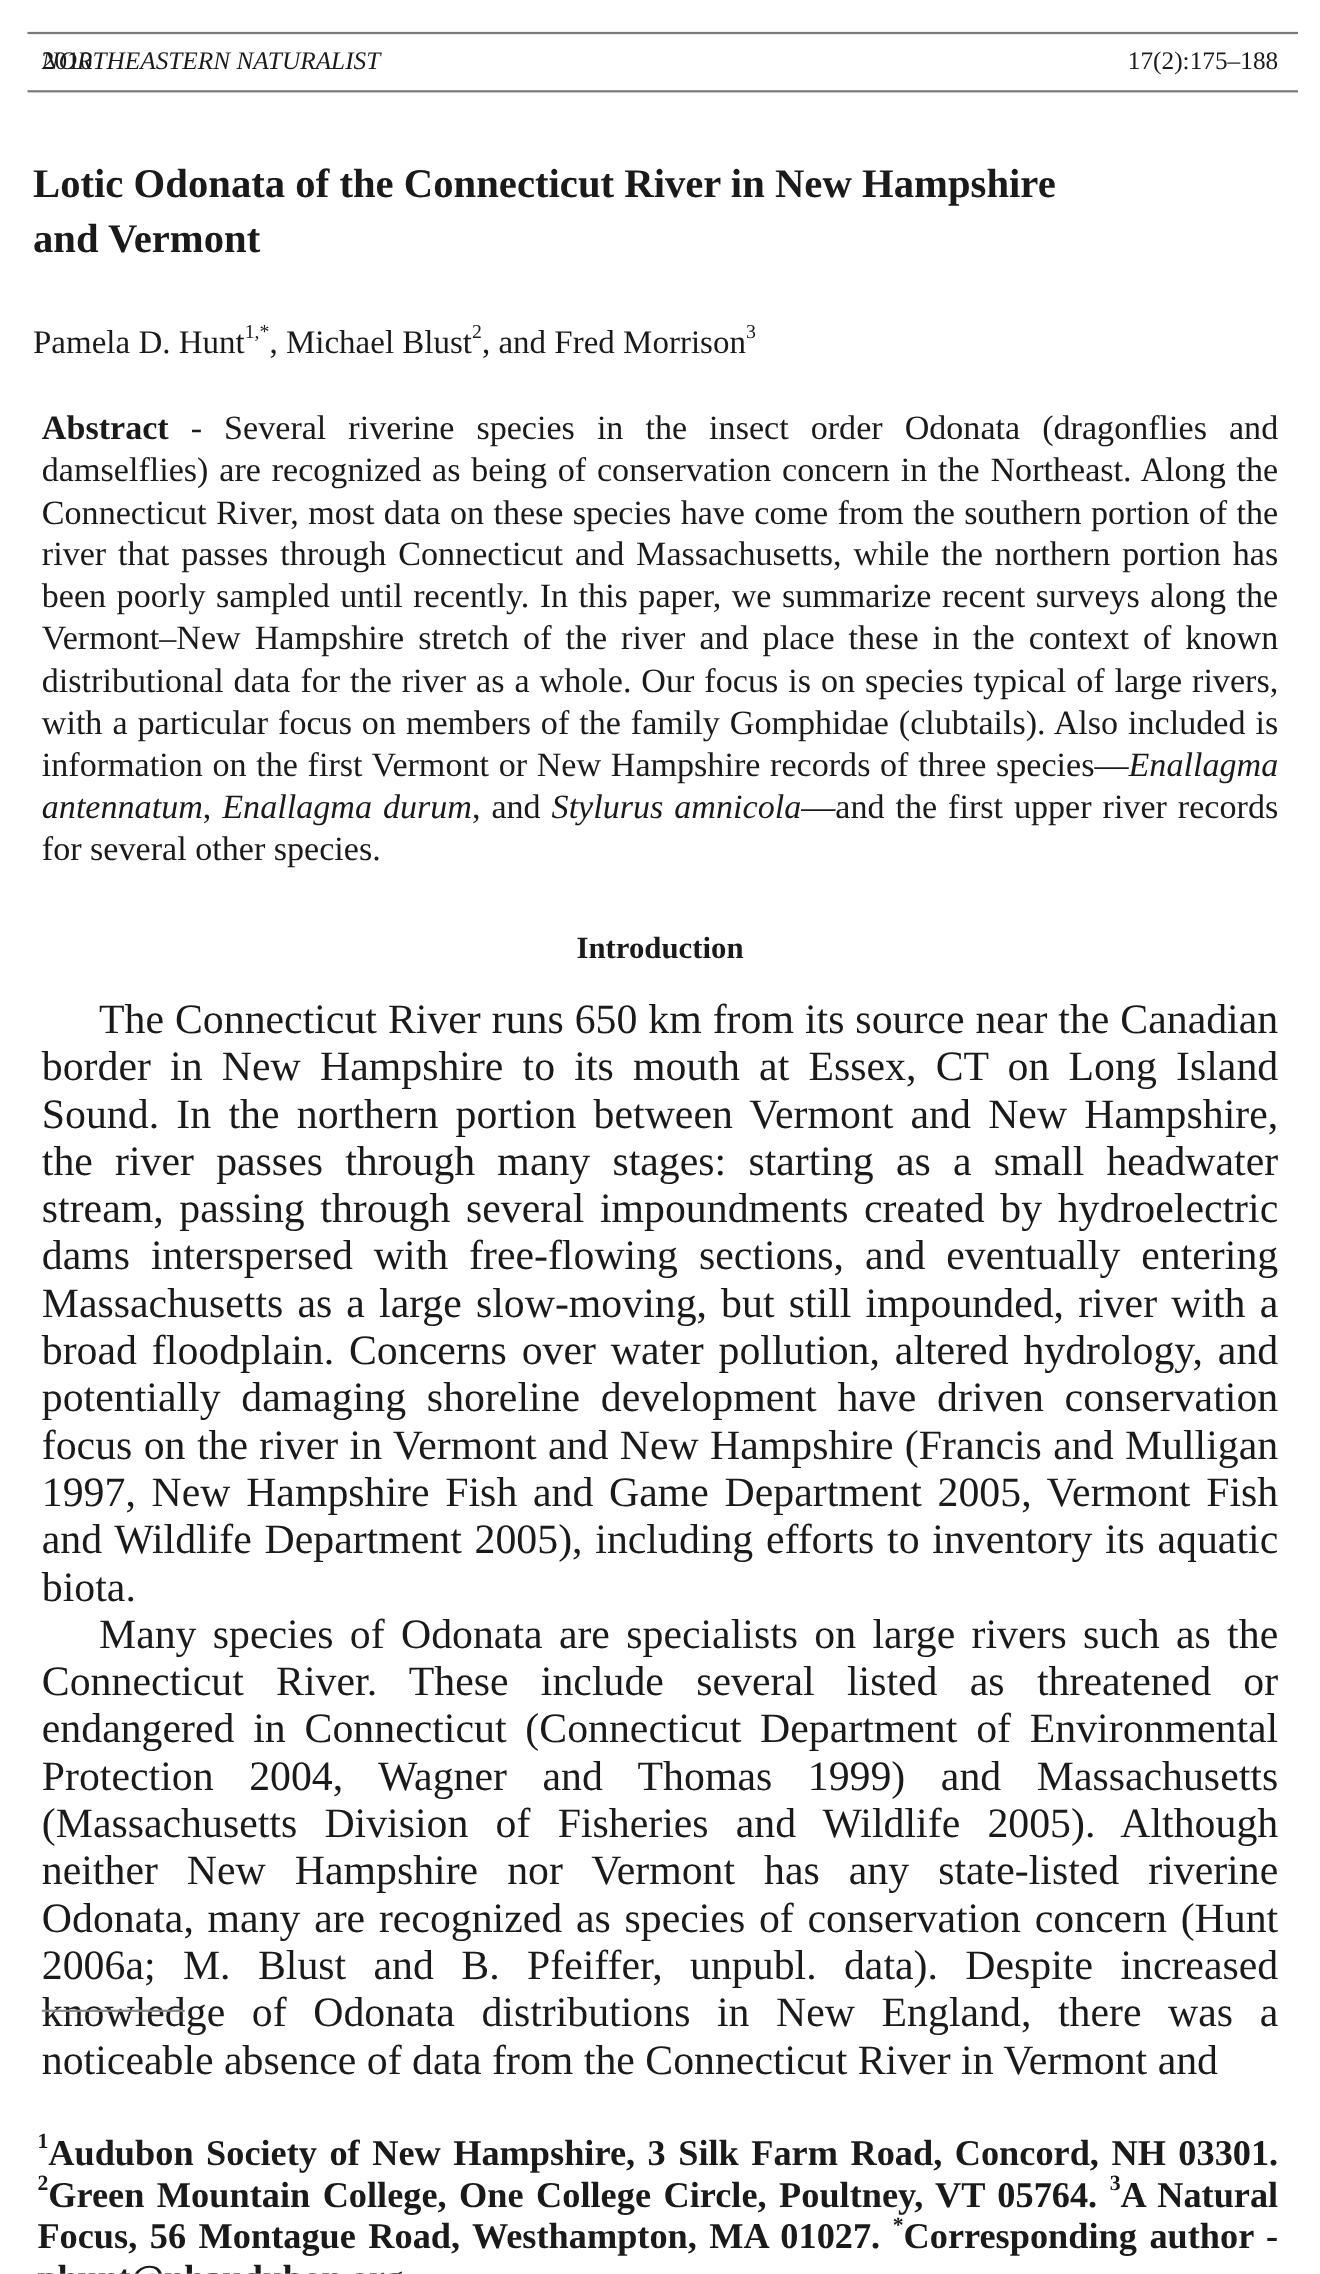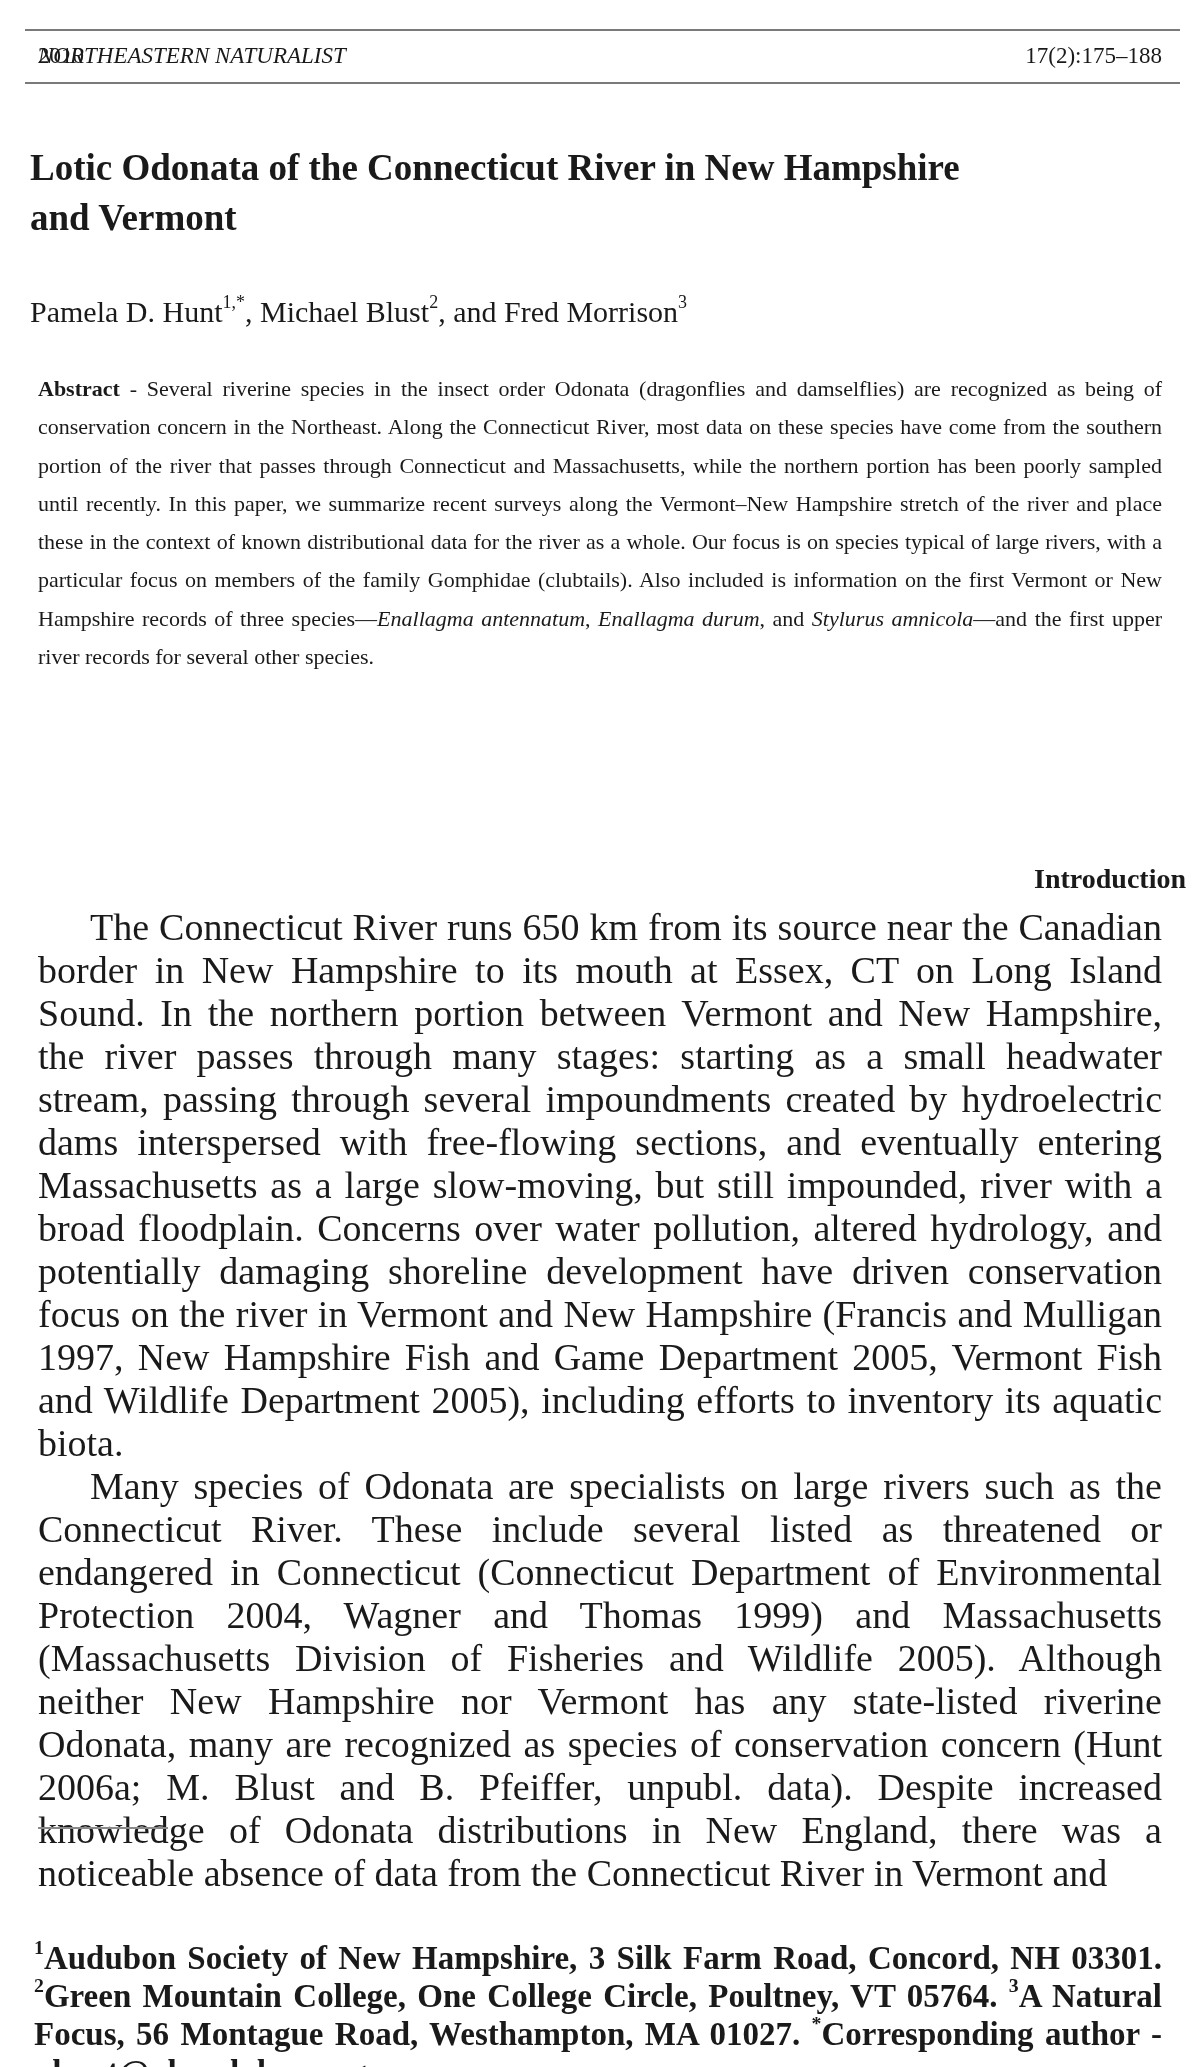--- a/index.html
+++ b/index.html
@@ -23,21 +23,21 @@
     font-weight: bold; font-size: 37px; line-height: 50px;
   }
   .authors {
     position: absolute; top: 292px; left: 30px; width: 1140px; 
     font-size: 30px; line-height: 40px;
   }
   sup { font-size: 60%; line-height: 0; position: relative; top: -0.15em; vertical-align: super; }
 
   .abstract {
     position: absolute; top: 370px; left: 38px; width: 1124px;
-    font-size: 22px; line-height: 38.3px; text-align: justify;
+    font-size: 31px; line-height: 38.3px; text-align: justify;
     hyphens: manual;
   }
   .abstract .label { font-weight: bold; }
 
   .section-heading {
     position: absolute; top: 843px; left: 30px; width: 1140px; text-align: center;
     font-weight: bold; font-size: 28px; line-height: 40px;
   }
 
   .body {
@@ -71,21 +71,21 @@
 </h1>
 
 <div class="authors">
   <span>Pamela D. Hunt</span><sup>1,*</sup><span>, </span><span>Michael Blust</span><sup>2</sup><span>, and </span><span>Fred Morrison</span><sup>3</sup>
 </div>
 
 <div class="abstract">
   <span class="label">Abstract</span><span> - </span><span>Several riverine species in the insect order Odonata (dragonflies and damselflies) are recognized as being of conservation concern in the Northeast. Along the Connecticut River, most data on these species have come from the southern portion of the river that passes through Connecticut and Massachusetts, while the northern portion has been poorly sampled until recently. In this paper, we summarize recent surveys along the Vermont–New Hampshire stretch of the river and place these in the context of known distributional data for the river as a whole. Our focus is on species typical of large rivers, with a particular focus on members of the family Gomphidae (clubtails). Also included is information on the first Vermont or New Hampshire records of three species—</span><i>Enallagma antennatum</i><span>, </span><i>Enallagma durum</i><span>, and </span><i>Stylurus amnicola</i><span>—and the first upper river records for several other species.</span>
 </div>
 
-<h2 class="section-heading" style="margin:16px;text-align:right;">Introduction</h2>
+<h2 class="section-heading" style="margin:0;">Introduction</h2>
 
 <div class="body">
   <p>The Connecticut River runs 650 km from its source near the Canadian border in New Hampshire to its mouth at Essex, CT on Long Island Sound. In the northern portion between Vermont and New Hampshire, the river passes through many stages: starting as a small headwater stream, passing through several impoundments created by hydroelectric dams interspersed with free-flowing sections, and eventually entering Massachusetts as a large slow-moving, but still impounded, river with a broad floodplain. Concerns over water pollution, altered hydrology, and potentially damaging shoreline development have driven conservation focus on the river in Vermont and New Hampshire (Francis and Mulligan 1997, New Hampshire Fish and Game Department 2005, Vermont Fish and Wildlife Department 2005), including efforts to inventory its aquatic biota.</p>
   <p>Many species of Odonata are specialists on large rivers such as the Connecticut River. These include several listed as threatened or endangered in Connecticut (Connecticut Department of Environmental Protection 2004, Wagner and Thomas 1999) and Massachusetts (Massachusetts Division of Fisheries and Wildlife 2005). Although neither New Hampshire nor Vermont has any state-listed riverine Odonata, many are recognized as species of conservation concern (Hunt 2006a; M. Blust and B. Pfeiffer, unpubl. data). Despite increased knowledge of Odonata distributions in New England, there was a noticeable absence of data from the Connecticut River in Vermont and</p>
 </div>
 
 <div class="fn-rule"></div>
 <div class="footnotes">
   <p><sup>1</sup><span>Audubon Society of New Hampshire, 3 Silk Farm Road, Concord, NH 03301. </span><sup>2</sup><span>Green Mountain College, One College Circle, Poultney, VT 05764. </span><sup>3</sup><span>A Natural Focus, 56 Montague Road, Westhampton, MA 01027. </span><sup>*</sup><span>Corresponding author - phunt@nhaudubon.org.</span></p>
 </div>

